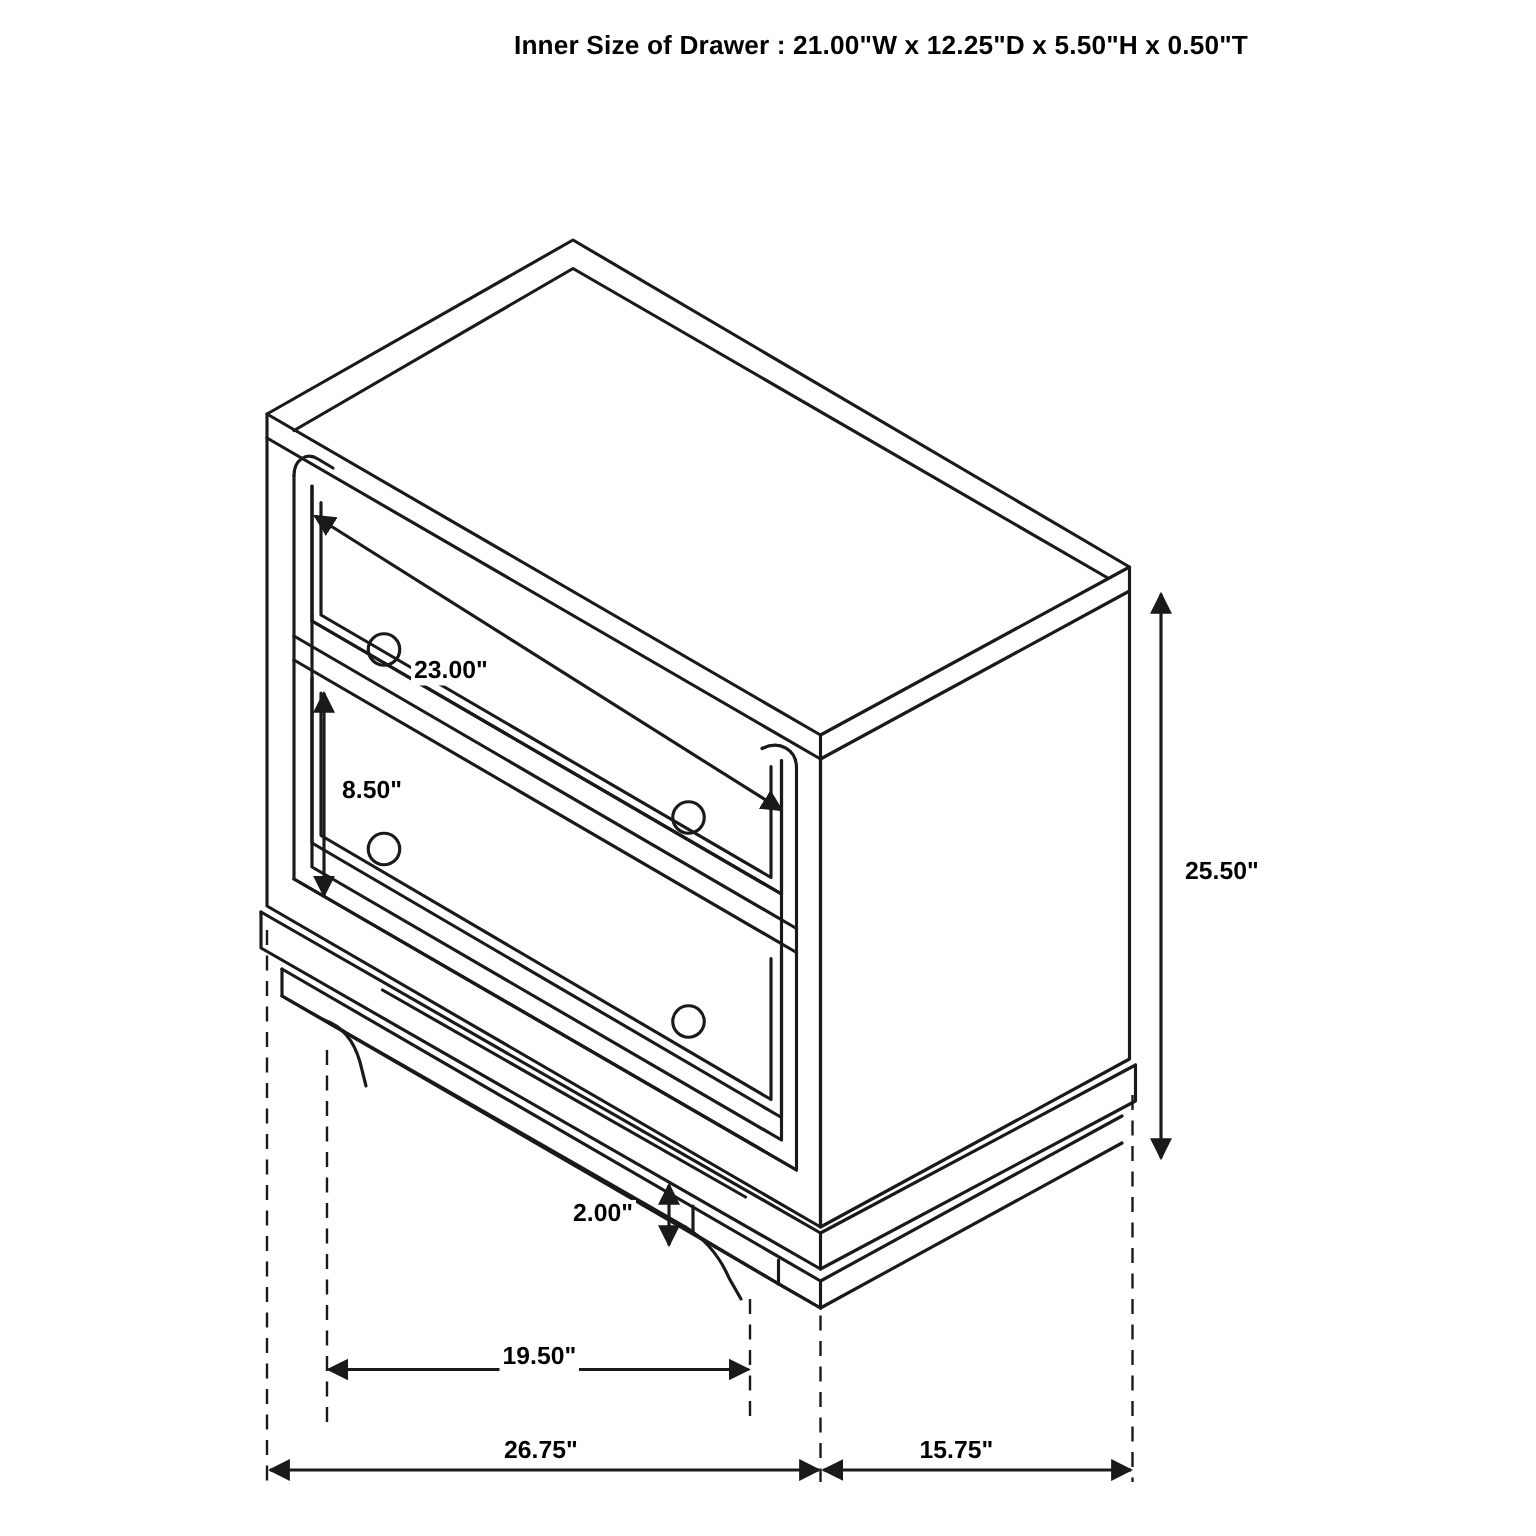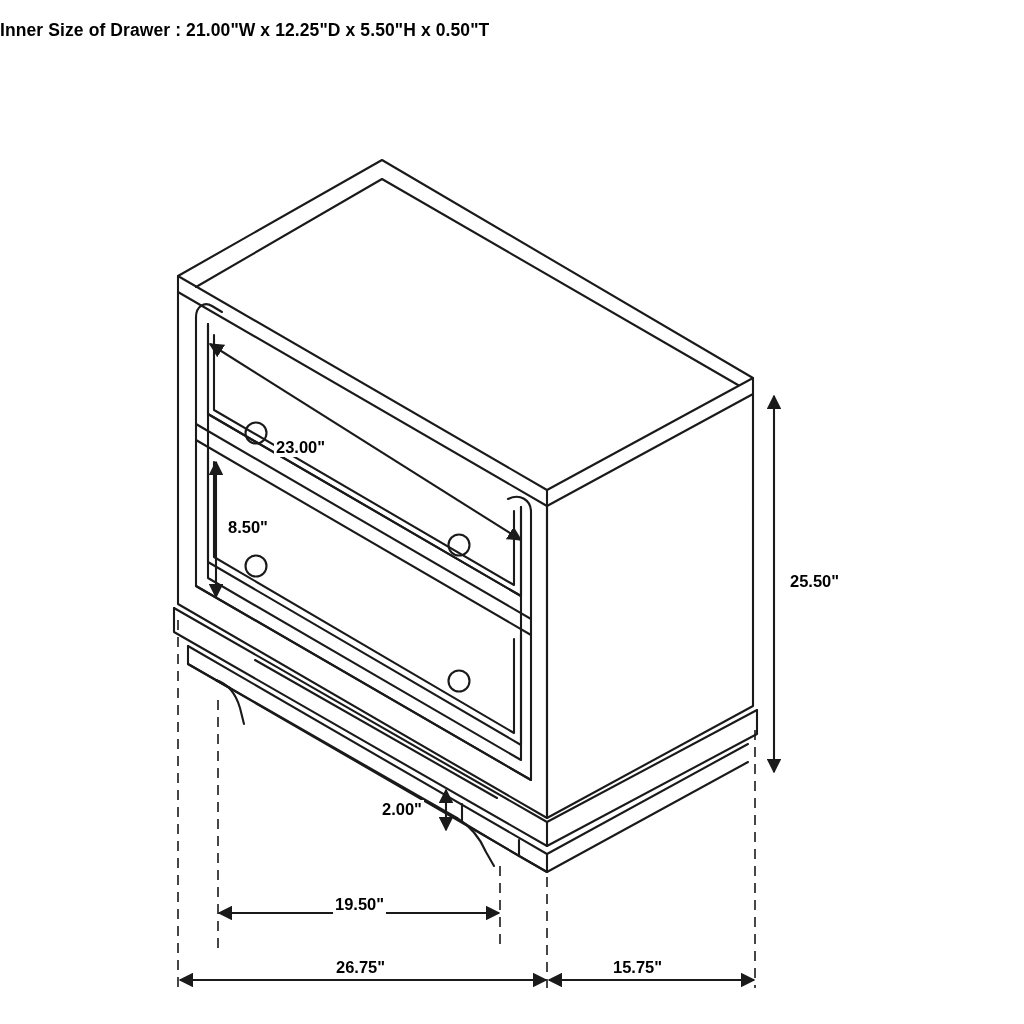--- a/index.html
+++ b/index.html
@@ -18,21 +18,21 @@
   #stage {
     position: relative;
     width: 1024px;
     height: 1024px;
   }
   #title {
     position: absolute;
     top: 20px;
     left: 0;
     width: 832px;
-    text-align: left;
+    text-align: right;
     font-size: 17.5px;
     font-weight: bold;
     letter-spacing: 0.1px;
     white-space: nowrap;
   }
   svg#drawing {
     position: absolute;
     top: 0;
     left: 0;
     width: 1024px;

